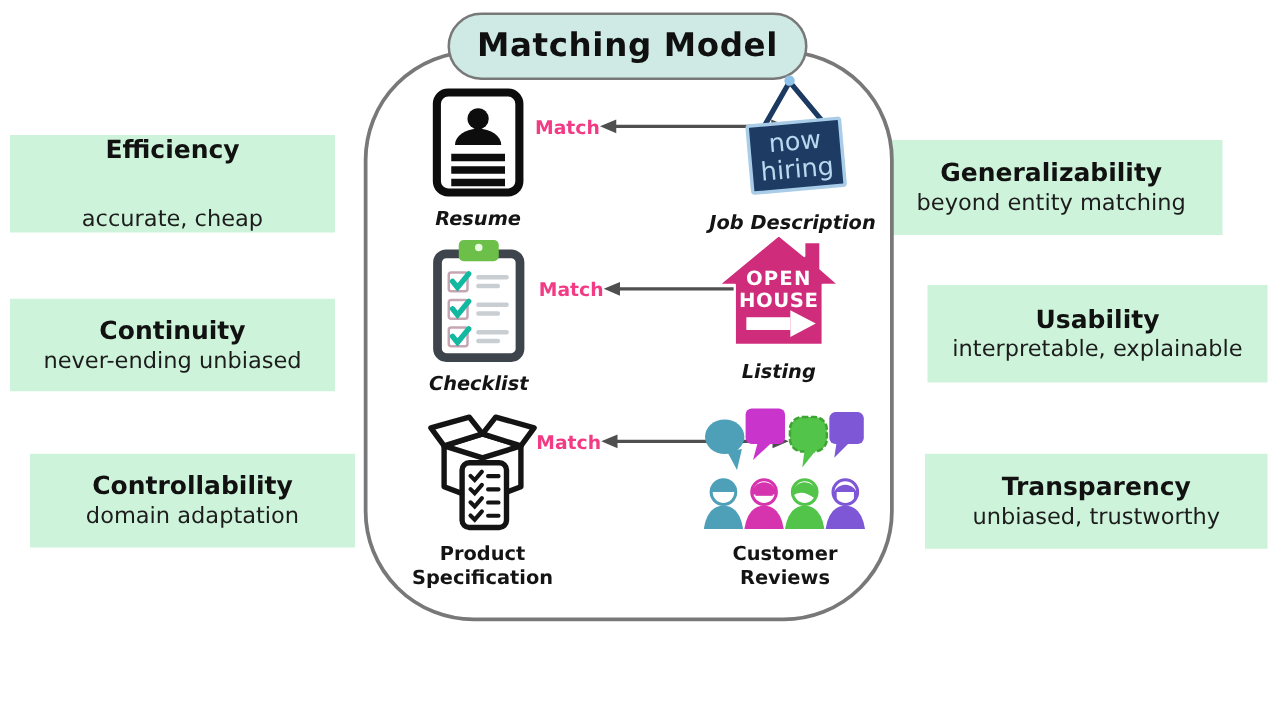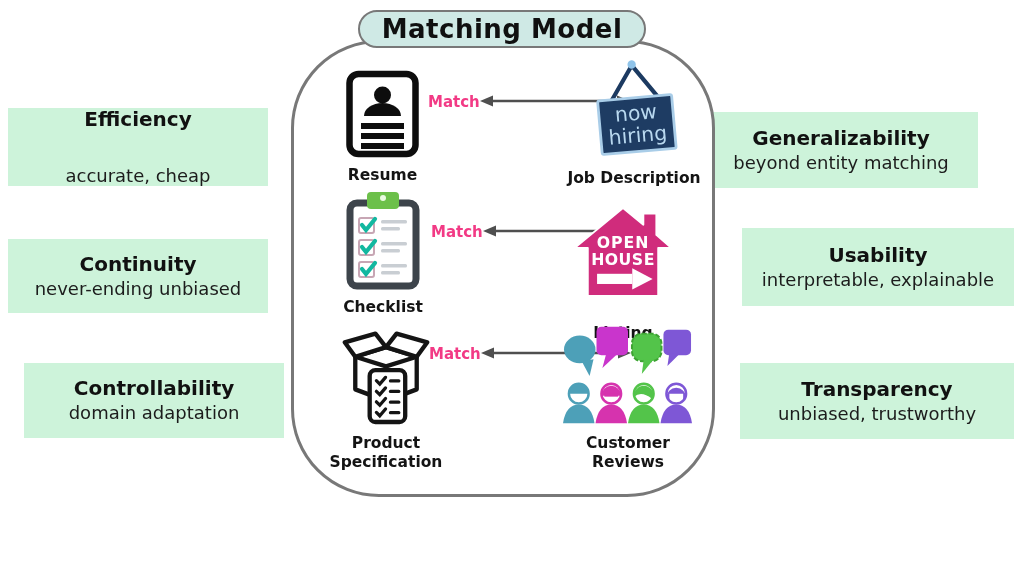--- a/index.html
+++ b/index.html
@@ -14,30 +14,30 @@
   #benefit-l1 { left:8px;  top:108px; width:260px; height:78px;gap:32px; }
   #benefit-l2 { left:8px;  top:239px; width:260px; height:74px; }
   #benefit-l3 { left:8px;  top:363px; width:260px; height:75px;margin-left:16px; }
   #benefit-r1 { left:704px; top:112px; width:274px; height:76px;text-align:center; }
   #benefit-r2 { left:742px; top:228px; width:272px; height:78px; }
   #benefit-r3 { left:740px; top:363px; width:274px; height:76px; }
 
   
   .container { position:absolute; left:291px; top:40px; width:424px; height:457px;
                background:#fff; border:3px solid #787878; border-radius:88px; }
-  .pill { position:absolute; left:64px; top:-33px; width:288px; height:38px;
+  .pill { position:absolute; left:64px; top:-33px; width:288px; height:54px;
           background:#cfe9e5; border:2.5px solid #787878; border-radius:28px;
           display:flex; align-items:center; justify-content:center; }
   .pill-title { font-size:26px; font-weight:bold; color:#101010; letter-spacing:0.5px; }
 
   
   .figure { position:absolute; display:flex; flex-direction:column; align-items:center; }
   .fig-label { font-weight:bold; font-size:15.5px; color:#141414; text-align:center;
                line-height:1.25; margin-top:4px; }
-  .nowrap { white-space:nowrap; }
+  .nowrap { white-space:nowrap;font-style:italic; }
 
   
   .match-group { position:absolute; display:flex; flex-direction:row; align-items:center; }
   .match-label { color:#f23a85; font-weight:bold; font-size:15px; margin-bottom:2px; }
   svg text { font-family:"DejaVu Sans", sans-serif; }
 </style>
 </head>
 <body>
 
 <div class="canvas">
@@ -147,21 +147,21 @@
       <div class="match-label">Match</div>
       <span>
         <svg width="150" height="16" viewBox="0 0 150 16">
           <line x1="11" y1="8" x2="139" y2="8" stroke="#4f4f4f" stroke-width="2.6"></line>
           <polygon points="0,8 13,2.5 13,13.5" fill="#4f4f4f"></polygon>
           <polygon points="150,8 137,2.5 137,13.5" fill="#4f4f4f"></polygon>
         </svg>
       </span>
     </div>
 
-    <div class="figure" style="left:279px; top:162px; width:100px;gap:16px;">
+    <div class="figure" style="left:279px; top:142px; width:100px;">
       <span>
         <svg width="100" height="95" viewBox="0 0 108 100">
           <path d="M54 2 L76 20 L76 8 L90 8 L90 31 L106 45 L92 45 L92 97 L16 97 L16 45 L2 45 Z" fill="#d02c7c" stroke="#fff" stroke-width="2" stroke-linejoin="round"></path>
           <text x="54" y="45" text-anchor="middle" font-size="17" font-weight="bold" fill="#fff" letter-spacing="1">OPEN</text>
           <text x="54" y="64" text-anchor="middle" font-size="17" font-weight="bold" fill="#fff" letter-spacing="0.5">HOUSE</text>
           <rect x="26" y="73" width="38" height="11" fill="#fff"></rect>
           <polygon points="64,67 64,90 86,78.5" fill="#fff"></polygon>
         </svg>
       </span>
       <div class="fig-label nowrap">Listing</div>

